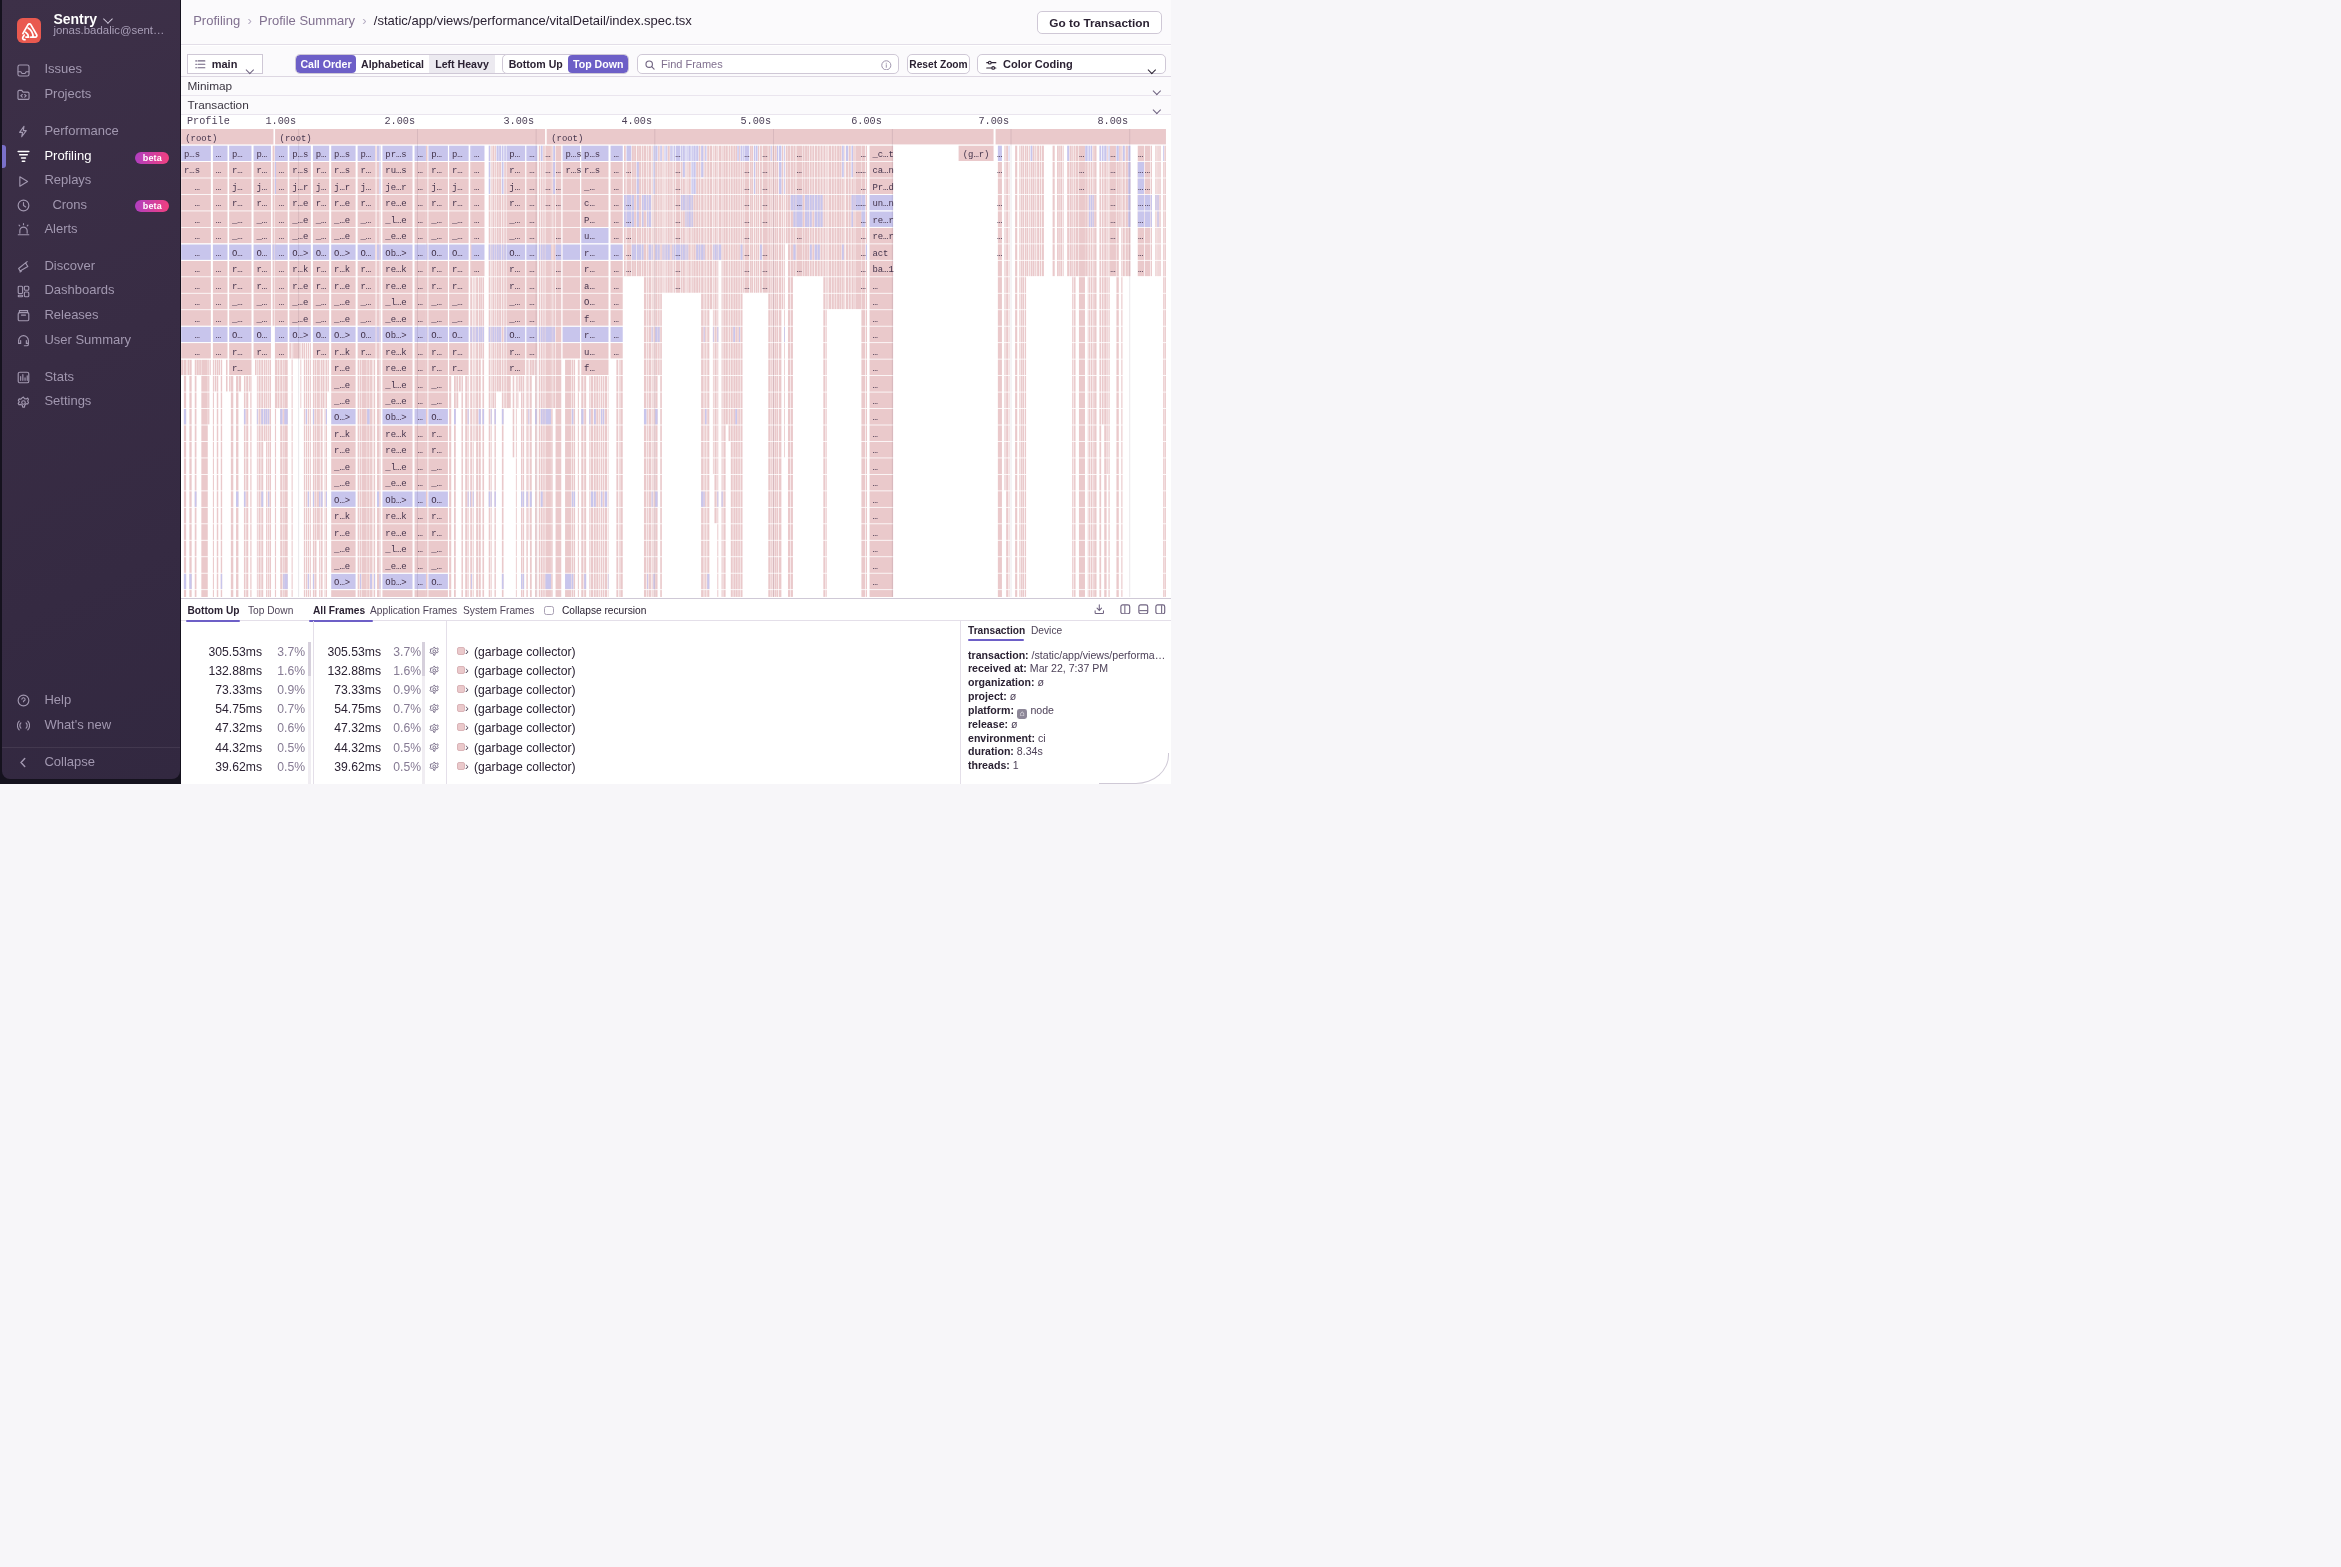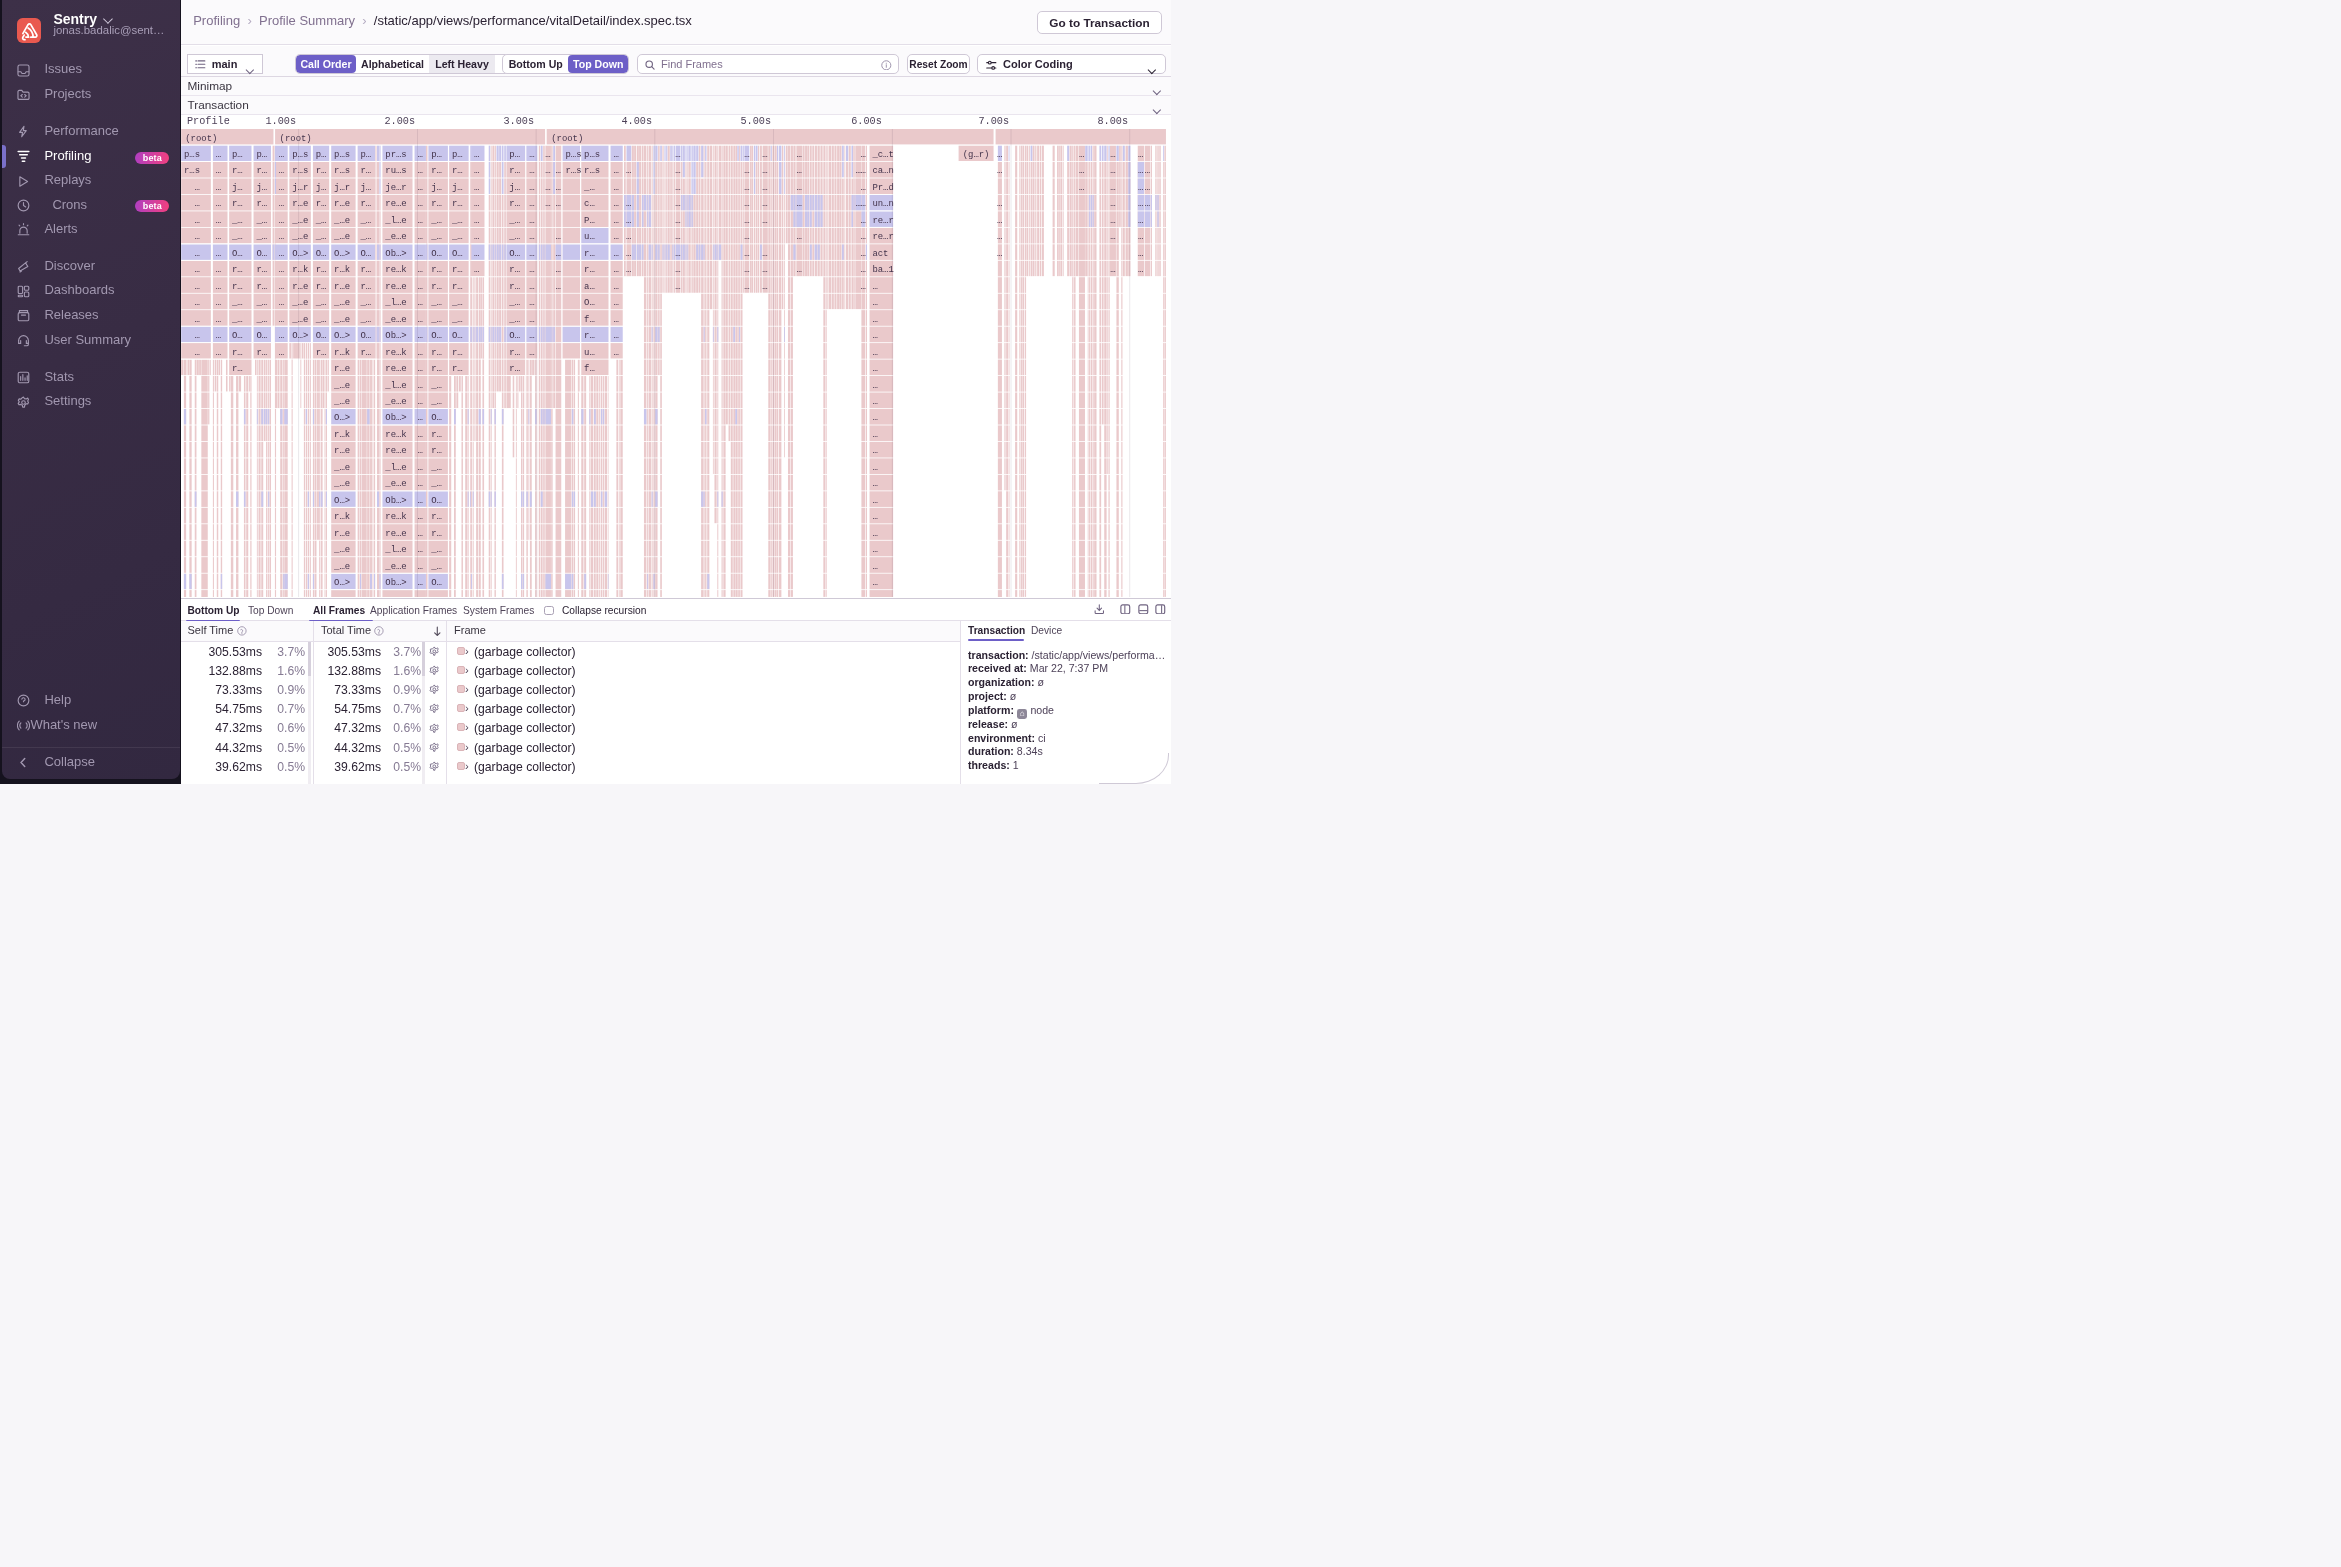--- a/index.html
+++ b/index.html
@@ -1250,36 +1250,20 @@
       </svg>
       <svg width="10.6" height="10.6" viewBox="0 0 12 12" style="position:absolute;left:957px;top:4.9px" fill="none" stroke="#6f6380" stroke-width="1.3">
         <rect x="1" y="1" width="10" height="10" rx="2"></rect>
         <path d="M1.5 7.5h9" stroke-width="1.2"></path>
       </svg>
       <svg width="10.6" height="10.6" viewBox="0 0 12 12" style="position:absolute;left:974px;top:4.9px" fill="none" stroke="#6f6380" stroke-width="1.3">
         <rect x="1" y="1" width="10" height="10" rx="2"></rect>
         <path d="M7.5 1.5v9" stroke-width="1.2"></path>
       </svg>
     </div>
-    <div style="position:absolute;left:181px;top:621px;width:780px;height:21px;background:#fbfafc;border-bottom:0.8px solid #e4dfe9">
-      <span style="position:absolute;left:6.5px;top:3.3px;font-size:11px;color:#3a3540">Self Time</span>
-      <svg width="9.8" height="9.8" viewBox="0 0 14 14" style="position:absolute;left:56px;top:4.9px" fill="none" stroke="#9d93ab" stroke-width="1.3">
-        <circle cx="7" cy="7" r="6"></circle>
-        <path d="M5.4 5.2A1.8 1.8 0 117 8.4v1M7 10.8v.2" stroke-linecap="round"></path>
-      </svg>
-      <span style="position:absolute;left:140px;top:3.3px;font-size:11px;color:#3a3540">Total Time</span>
-      <svg width="9.8" height="9.8" viewBox="0 0 14 14" style="position:absolute;left:193px;top:4.9px" fill="none" stroke="#9d93ab" stroke-width="1.3">
-        <circle cx="7" cy="7" r="6"></circle>
-        <path d="M5.4 5.2A1.8 1.8 0 117 8.4v1M7 10.8v.2" stroke-linecap="round"></path>
-      </svg>
-      <svg width="10.6" height="10.6" viewBox="0 0 14 14" style="position:absolute;left:251px;top:4.9px" fill="none" stroke="#564f5e" stroke-width="1.5" stroke-linecap="round">
-        <path d="M7 1.5v11M3.5 9L7 12.5 10.5 9"></path>
-      </svg>
-      <span style="position:absolute;left:273px;top:3.3px;font-size:11px;color:#3a3540">Frame</span>
-    </div>
     <div style="position:absolute;left:313px;top:621px;width:0.8px;height:163px;background:#e4dfe9"></div>
     <div style="position:absolute;left:446px;top:621px;width:0.8px;height:163px;background:#e4dfe9"></div>
     <div style="position:absolute;left:960px;top:621px;width:0.8px;height:163px;background:#e4dfe9"></div>
     <div style="position:absolute;left:308px;top:642px;width:3.3px;height:142px;background:#f0edf2"></div>
     <div style="position:absolute;left:308px;top:642px;width:3.3px;height:34px;background:#d6d0dc"></div>
     <div style="position:absolute;left:422px;top:642px;width:3.3px;height:142px;background:#f0edf2"></div>
     <div style="position:absolute;left:422px;top:642px;width:3.3px;height:34px;background:#d6d0dc"></div>
     <div style="position:absolute;left:181px;top:645px;width:81px;text-align:right;font-size:12.2px;color:#2b2233">305.53ms</div>
     <div style="position:absolute;left:229px;top:645px;width:76px;text-align:right;font-size:12.2px;color:#857a93">3.7%</div>
     <div style="position:absolute;left:300px;top:645px;width:81px;text-align:right;font-size:12.2px;color:#2b2233">305.53ms</div>
@@ -1482,21 +1466,21 @@
           <circle cx="8" cy="11.7" r="0.9" stroke="none"></circle>
         </svg>
       </div>
       <div style="position:absolute;left:42px;top:692px;font-size:13px;font-weight:400;color:#a298b0">Help</div>
       <div style="position:absolute;left:14.2px;top:719px">
         <svg width="13" height="13" viewBox="0 0 16 16" fill="none" stroke="#a298b0" stroke-width="1.4" stroke-linecap="round" style="display:block">
           <circle cx="8" cy="8" r="1.6" stroke="none"></circle>
           <path d="M4.8 11.2a4.5 4.5 0 010-6.4M11.2 4.8a4.5 4.5 0 010 6.4M2.7 13.3a7.5 7.5 0 010-10.6M13.3 2.7a7.5 7.5 0 010 10.6" fill="none"></path>
         </svg>
       </div>
-      <div style="position:absolute;left:28px;top:717px;font-size:13px;font-weight:400;color:#a298b0">What's new</div>
+      <div style="position:absolute;left:42px;top:717px;font-size:13px;font-weight:400;color:#a298b0">What's new</div>
       <div style="position:absolute;left:14.2px;top:756px">
         <svg width="13" height="13" viewBox="0 0 16 16" fill="none" stroke="#a298b0" stroke-width="1.4" stroke-linecap="round" style="display:block">
           <path d="M9.5 3L5 8l4.5 5" fill="none" stroke-width="1.8"></path>
         </svg>
       </div>
       <div style="position:absolute;left:42px;top:754px;font-size:13px;font-weight:400;color:#a298b0">Collapse</div>
       <div style="position:absolute;left:0;top:747px;width:178px;height:0.8px;background:rgba(255,255,255,0.08)"></div>
     </div>
 </div>
 

